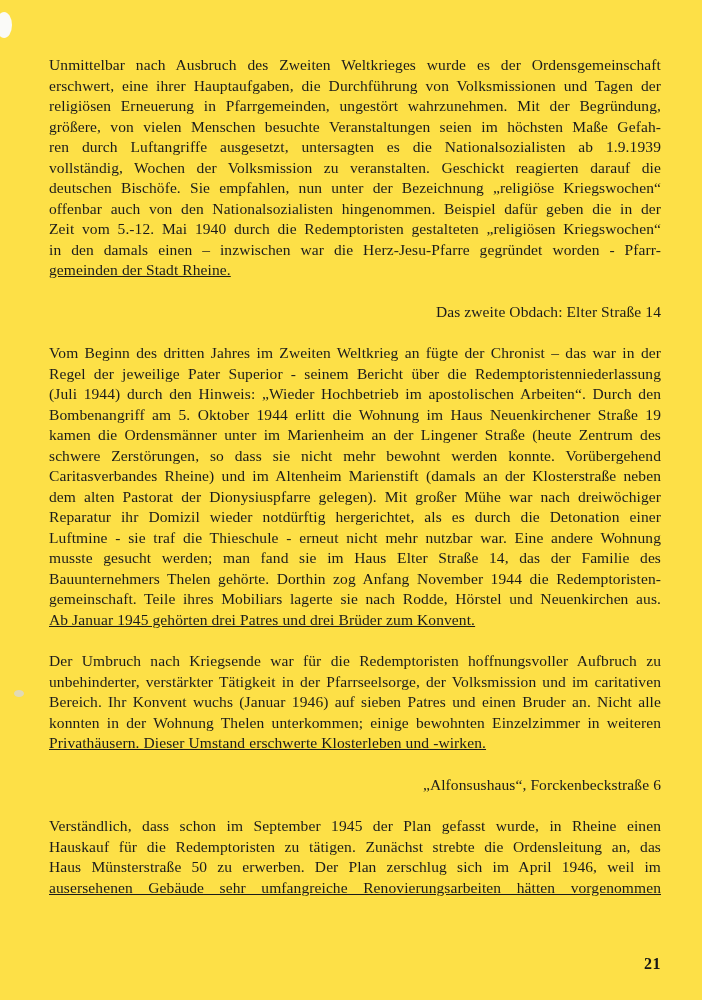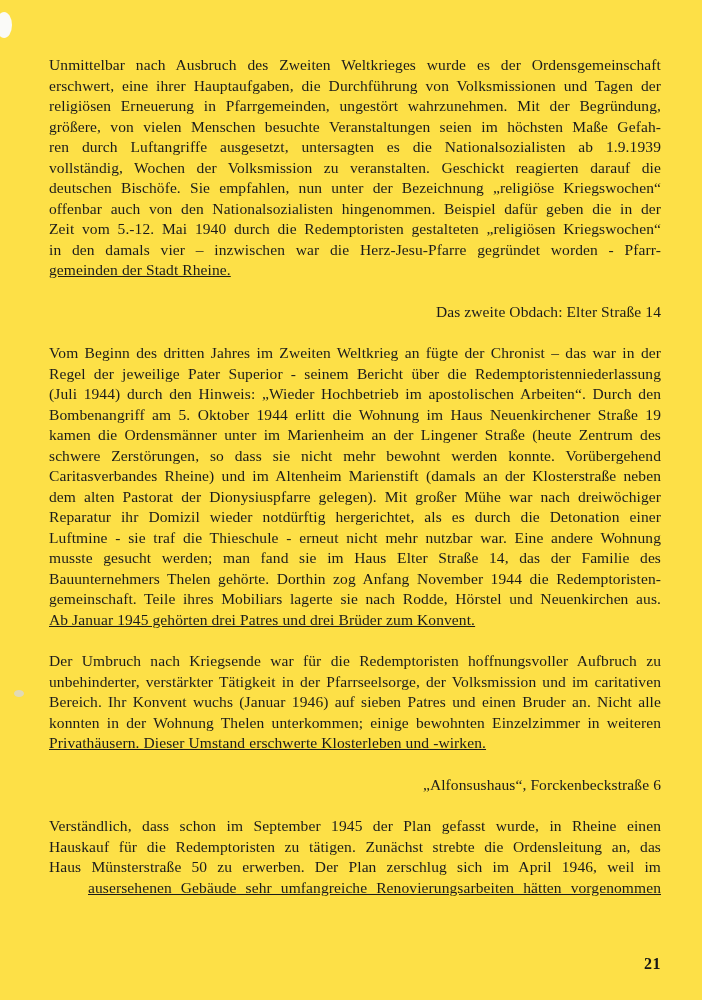--- a/index.html
+++ b/index.html
@@ -50,21 +50,20 @@
     white-space: normal;
     height: 20.5px;
     overflow: visible;
   }
   .para .line:last-child {
     text-align-last: left;
     text-decoration: underline;
   }
   .para.continued .line:last-child {
     text-align-last: justify;
-    margin-left: 39px;
   }
   .heading {
     margin-top: 21px;
     height: 20.5px;
     text-align: right;
   }
   .para {
     margin-top: 21px;
   }
   .para:first-child {
@@ -93,21 +92,21 @@
     <div class="para">
       <div class="line">Unmittelbar nach Ausbruch des Zweiten Weltkrieges wurde es der Ordensgemeinschaft</div>
       <div class="line">erschwert, eine ihrer Hauptaufgaben, die Durchführung von Volksmissionen und Tagen der</div>
       <div class="line">religiösen Erneuerung in Pfarrgemeinden, ungestört wahrzunehmen. Mit der Begründung,</div>
       <div class="line">größere, von vielen Menschen besuchte Veranstaltungen seien im höchsten Maße Gefah-</div>
       <div class="line">ren durch Luftangriffe ausgesetzt, untersagten es die Nationalsozialisten ab 1.9.1939</div>
       <div class="line">vollständig, Wochen der Volksmission zu veranstalten. Geschickt reagierten darauf die</div>
       <div class="line">deutschen Bischöfe. Sie empfahlen, nun unter der Bezeichnung „religiöse Kriegswochen“</div>
       <div class="line">offenbar auch von den Nationalsozialisten hingenommen. Beispiel dafür geben die in der</div>
       <div class="line">Zeit vom 5.-12. Mai 1940 durch die Redemptoristen gestalteten „religiösen Kriegswochen“</div>
-      <div class="line">in den damals vier – inzwischen war die Herz-Jesu-Pfarre gegründet worden - Pfarr-</div>
+      <div class="line">in den damals einen – inzwischen war die Herz-Jesu-Pfarre gegründet worden - Pfarr-</div>
       <div class="line">gemeinden der Stadt Rheine.</div>
     </div>
 
     <div class="heading">Das zweite Obdach: Elter Straße 14</div>
 
     <div class="para">
       <div class="line">Vom Beginn des dritten Jahres im Zweiten Weltkrieg an fügte der Chronist – das war in der</div>
       <div class="line">Regel der jeweilige Pater Superior - seinem Bericht über die Redemptoristenniederlassung</div>
       <div class="line">(Juli 1944) durch den Hinweis: „Wieder Hochbetrieb im apostolischen Arbeiten“. Durch den</div>
       <div class="line">Bombenangriff am 5. Oktober 1944 erlitt die Wohnung im Haus Neuenkirchener Straße 19</div>

